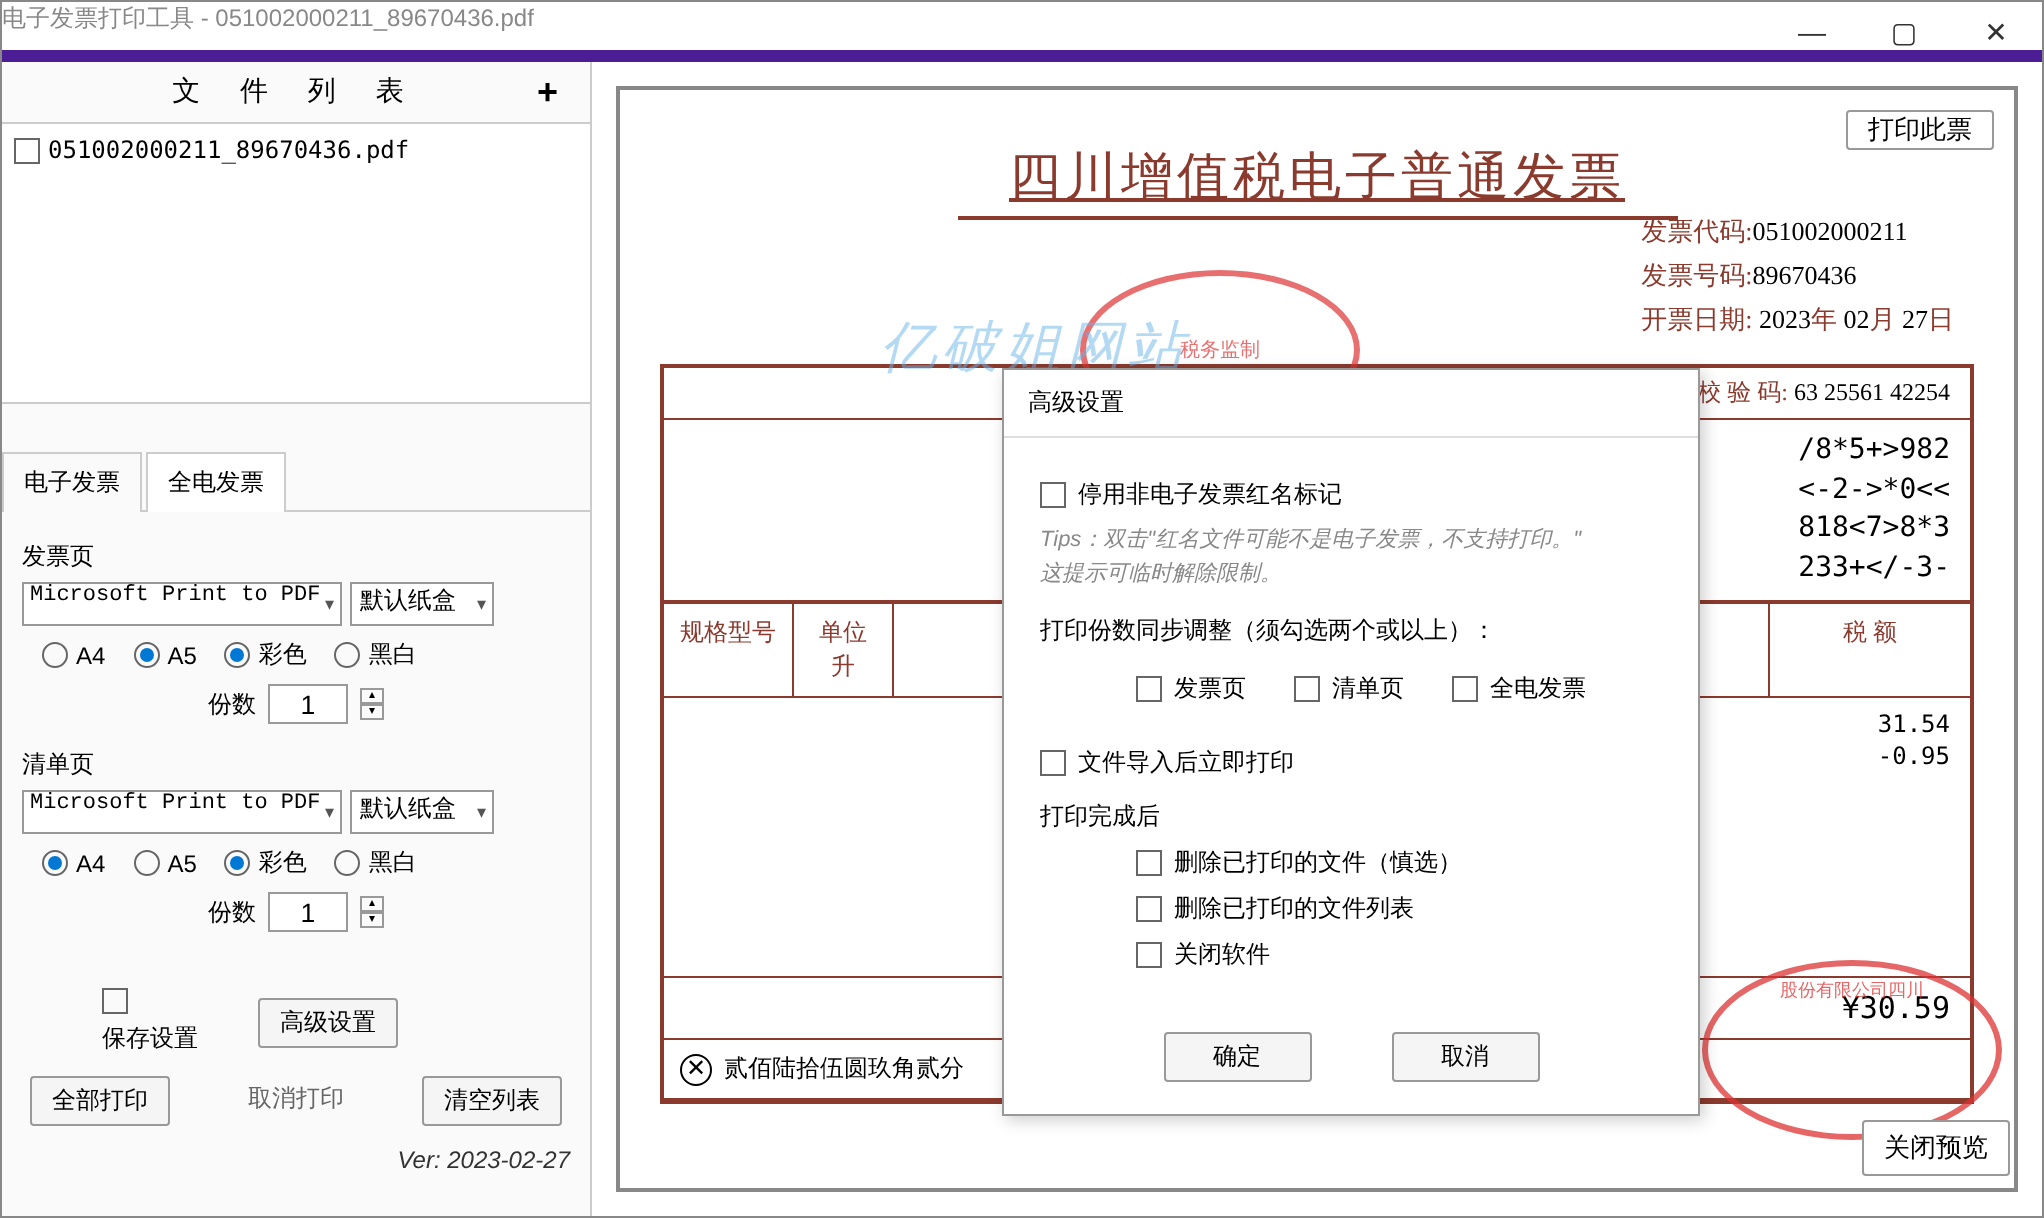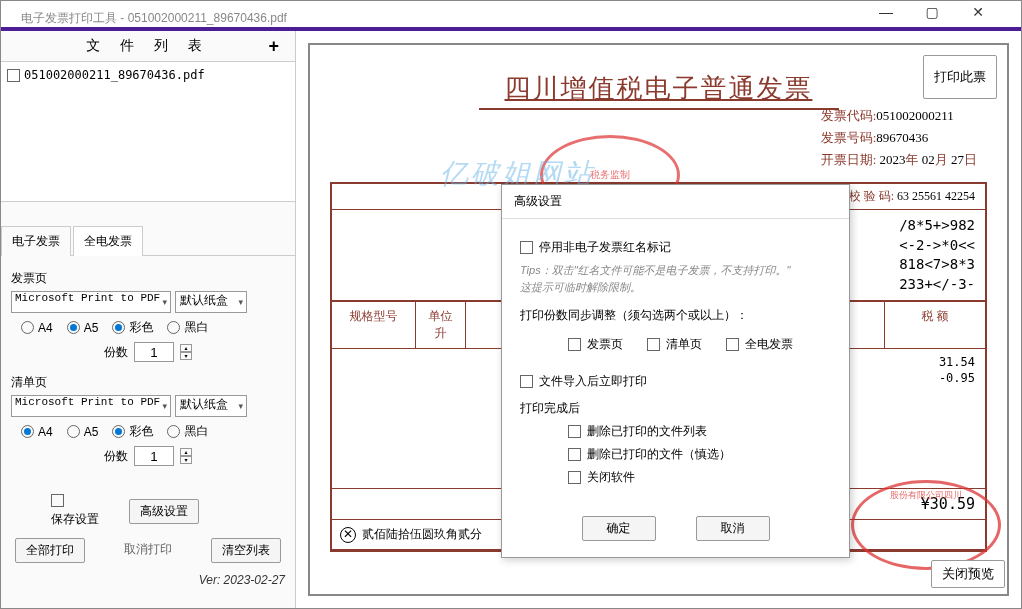--- a/index.html
+++ b/index.html
@@ -1,18 +1,18 @@
 <!DOCTYPE html>
 <html><head>
 <meta charset="utf-8">
 <style>
 * { box-sizing: border-box; margin: 0; padding: 0; }
 body { font-family: "Microsoft YaHei", sans-serif; font-size: 12px; background: #fff; overflow: hidden; }
 .window { width: 1022px; height: 609px; border: 1px solid #888; display: flex; flex-direction: column; background: #fff; position: relative; }
-.titlebar { height: 30px; display: flex; align-items: flex-end; padding: 0 20px; border-bottom: 4px solid #4c1d95; background: #fff; }
+.titlebar { height: 30px; display: flex; align-items: flex-start; padding: 0 0; border-bottom: 6px solid #4c1d95; background: #fff; }
 .titlebar-title { color: #888; flex: 1; }
 .titlebar-buttons { display: flex; }
 .titlebar-btn { width: 46px; height: 30px; display: flex; align-items: center; justify-content: center; font-size: 14px; color: #333; }
 .titlebar-btn.close { color: #333; }
 .body { flex: 1; display: flex; overflow: hidden; }
 .sidebar { width: 295px; border-right: 1px solid #ccc; display: flex; flex-direction: column; background: #fafafa; }
 .file-list-hdr { display: flex; align-items: center; justify-content: center; padding: 6px; border-bottom: 1px solid #ccc; position: relative; font-size: 14px; letter-spacing: 8px; }
 .add-btn { position: absolute; right: 8px; font-size: 18px; font-weight: bold; }
 .file-list { flex: 0 0 140px; border-bottom: 1px solid #ccc; padding: 4px; background: #fff; overflow-y: auto; }
 .file-item { display: flex; align-items: center; gap: 4px; font-family: monospace; font-size: 12px; padding: 2px; }
@@ -38,31 +38,31 @@
 .btn-row { display: flex; gap: 20px; justify-content: space-between; padding: 0 4px; }
 .version { text-align: right; font-style: italic; color: #333; margin-top: 10px; font-size: 12px; }
 .main { flex: 1; position: relative; overflow: hidden; background: #fff; padding: 12px; }
 .preview-outer { border: 2px solid #888; height: 100%; position: relative; padding: 0 10px; overflow: hidden; }
 .invoice { position: relative; padding: 26px 10px 10px; color: #8b3a2e; font-family: "SimSun", serif; }
 .inv-title { text-align: center; font-size: 26px; color: #8b3a2e; text-decoration: underline; letter-spacing: 2px; }
 .inv-title-underline { border-bottom: 2px double #8b3a2e; width: 360px; margin: 2px auto 0; }
 .meta-block { position: absolute; right: 20px; top: 62px; font-size: 13px; color: #000; }
 .meta-block div { margin-bottom: 4px; }
 .meta-label { color: #8b3a2e; }
-.print-this { position: absolute; right: 10px; top: 10px; border: 1px solid #999; background: #fff; padding: 12px 10px; font-size: 13px; }
+.print-this { position: absolute; right: 10px; top: 10px; border: 1px solid #999; background: #fff; padding: 0 10px; font-size: 13px; }
 .close-preview { position: absolute; right: 2px; bottom: 6px; border: 1px solid #999; background: #fff; padding: 4px 10px; font-size: 13px; z-index: 5; }
 .stamp { position: absolute; left: 220px; top: 90px; width: 140px; height: 80px; border: 3px solid #d33; border-radius: 50%; color: #d33; font-size: 10px; display: flex; align-items: center; justify-content: center; opacity: 0.7; }
 .watermark { position: absolute; left: 120px; top: 110px; font-size: 28px; color: #6bb6e8; opacity: 0.5; letter-spacing: 3px; font-style: italic; }
 .inv-box { border: 2px solid #8b3a2e; margin-top: 72px; }
 .inv-check { text-align: right; padding: 4px 10px; color: #000; font-size: 12px; border-bottom: 1px solid #8b3a2e; }
 .inv-check .meta-label { color: #8b3a2e; }
 .password-box { border-bottom: 2px solid #8b3a2e; padding: 6px 10px; font-family: monospace; color: #000; text-align: right; font-size: 14px; line-height: 1.4; }
 .table-hdr { display: flex; border-bottom: 1px solid #8b3a2e; }
 .th { padding: 6px 4px; border-right: 1px solid #8b3a2e; text-align: center; color: #8b3a2e; }
-.th.spec { width: 84px; } .th.unit { width: 50px; } .th.qty { flex: 1; } .th.rate { width: 100px; border-right: none; }
+.th.spec { width: 65px; } .th.unit { width: 50px; } .th.qty { flex: 1; } .th.rate { width: 100px; border-right: none; }
 .table-body { height: 140px; border-bottom: 1px solid #8b3a2e; position: relative; }
 .amt-col { position: absolute; right: 10px; top: 6px; text-align: right; font-family: monospace; color: #000; }
 .amt-col div { margin-bottom: 2px; }
 .total-row { display: flex; justify-content: flex-end; padding: 6px 10px; border-bottom: 1px solid #8b3a2e; color: #000; font-size: 15px; font-family: monospace; }
 .cn-total { padding: 6px 8px; display: flex; align-items: center; gap: 6px; color: #000; border-bottom: 1px solid #8b3a2e; }
 .cn-total .x { border: 1.5px solid #000; border-radius: 50%; width: 16px; height: 16px; display: inline-flex; align-items: center; justify-content: center; }
 .seller { padding: 6px 8px; color: #000; font-size: 12px; line-height: 1.5; }
 .red-stamp2 { position: absolute; right: 6px; bottom: 24px; width: 150px; height: 90px; border: 3px solid #d33; border-radius: 50%; color: #d33; font-size: 9px; display: flex; align-items: flex-start; justify-content: center; padding-top: 6px; opacity: 0.75; overflow: hidden; }
 .dialog { position: absolute; left: 500px; top: 183px; width: 349px; background: #fff; border: 1px solid #999; box-shadow: 2px 2px 8px rgba(0,0,0,0.2); z-index: 10; }
 .dlg-title { padding: 8px 12px; border-bottom: 1px solid #ddd; }
@@ -281,25 +281,25 @@
           </span>
       </div>
       <div class="chk-row" style="margin-top:14px;">
           <span class="chk"></span>
           <span>文件导入后立即打印</span>
         </div>
       <div class="dlg-label">打印完成后</div>
       <div class="dlg-sub">
         <div class="chk-row">
             <span class="chk"></span>
+            <span>删除已打印的文件（慎选）</span>
+          </div>
+        <div class="chk-row">
+            <span class="chk"></span>
             <span>删除已打印的文件列表</span>
-          </div>
-        <div class="chk-row">
-            <span class="chk"></span>
-            <span>删除已打印的文件（慎选）</span>
           </div>
         <div class="chk-row">
             <span class="chk"></span>
             <span>关闭软件</span>
           </div>
       </div>
     </div>
     <div class="dlg-btns">
       <span class="btn">确定</span>
       <span class="btn">取消</span>

